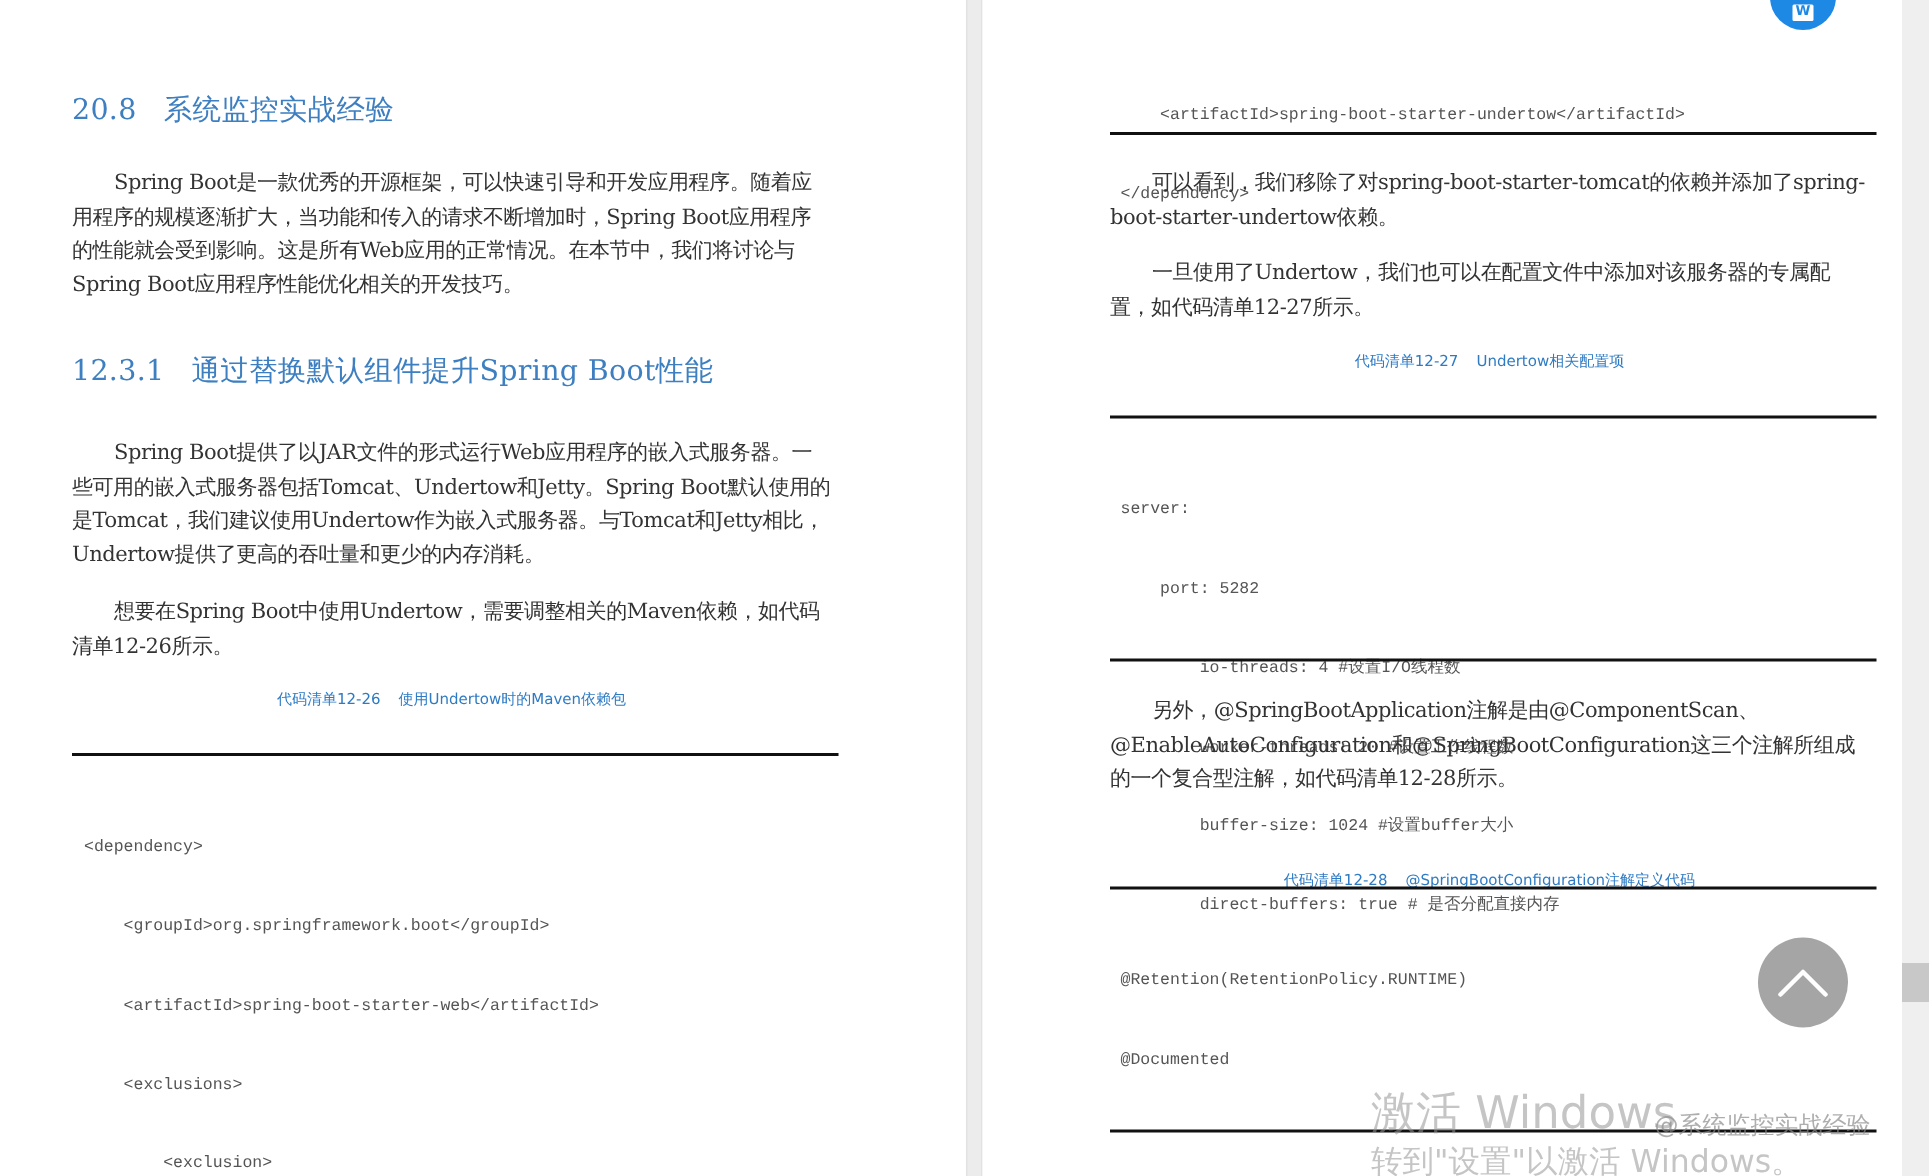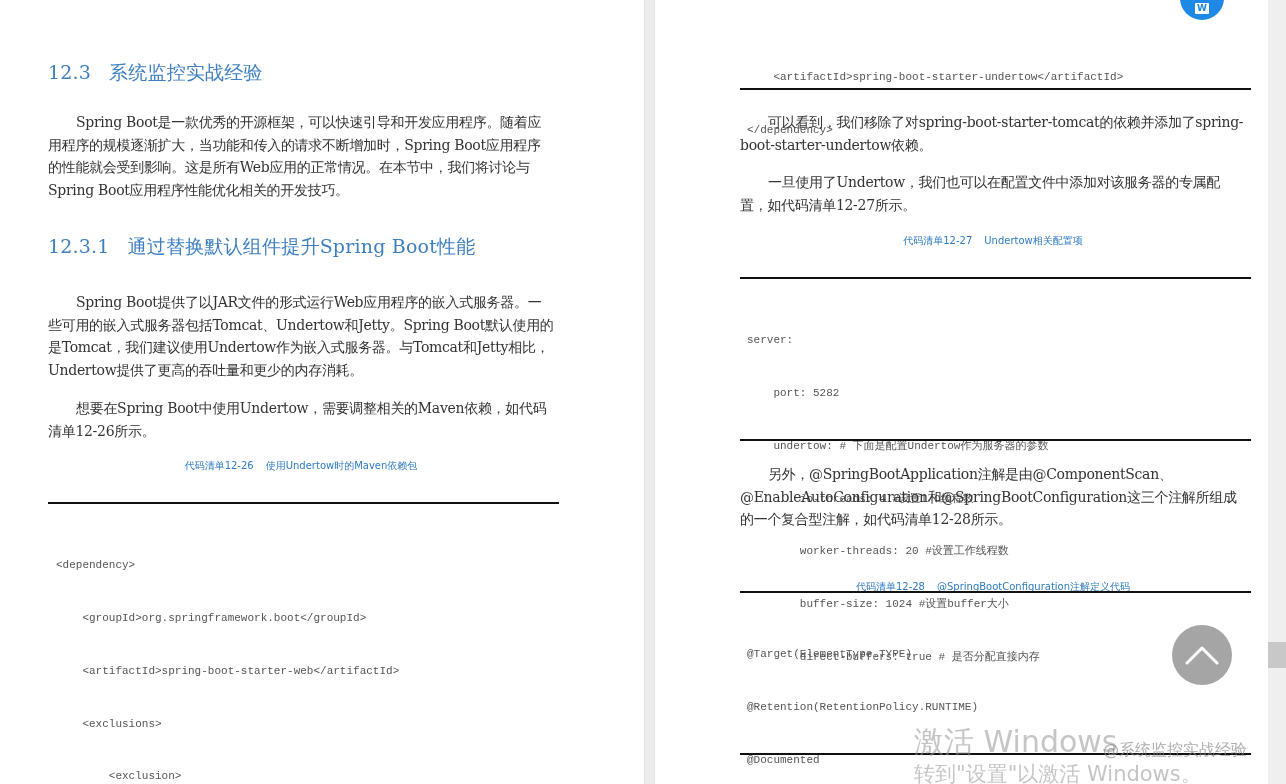--- a/index.html
+++ b/index.html
@@ -33,21 +33,21 @@
 
     .watermark1 { position: absolute; left: 914px; top: 722px; font-family: "DejaVu Sans", "Liberation Sans", sans-serif; font-size: 30px; color: rgba(150,150,150,0.55); white-space: nowrap; }
     .watermark2 { position: absolute; left: 914px; top: 760px; font-family: "DejaVu Sans", "Liberation Sans", sans-serif; font-size: 21px; color: rgba(150,150,150,0.55); white-space: nowrap; }
     .site-credit { position: absolute; left: 1103px; top: 740px; font-family: "DejaVu Sans", "Liberation Sans", sans-serif; font-size: 16px; color: rgba(140,140,140,0.7); white-space: nowrap; }
   </style>
 </head>
 <body>
 
 <div class="page" id="page-left">
   <div class="h2" style="left:48px; top:60px;">
-    <span class="num">12.3</span><span>系统监控实战经验</span>
+    <span class="num">20.8</span><span>系统监控实战经验</span>
   </div>
 
   <div class="para" style="left:48px; top:111px; width:506px;">Spring Boot是一款优秀的开源框架，可以快速引导和开发应用程序。随着应用程序的规模逐渐扩大，当功能和传入的请求不断增加时，Spring Boot应用程序的性能就会受到影响。这是所有Web应用的正常情况。在本节中，我们将讨论与Spring Boot应用程序性能优化相关的开发技巧。</div>
 
   <div class="h2" style="left:48px; top:234px;">
     <span class="num">12.3.1</span><span>通过替换默认组件提升Spring Boot性能</span>
   </div>
 
   <div class="para" style="left:48px; top:291px; width:506px;">Spring Boot提供了以JAR文件的形式运行Web应用程序的嵌入式服务器。一些可用的嵌入式服务器包括Tomcat、Undertow和Jetty。Spring Boot默认使用的是Tomcat，我们建议使用Undertow作为嵌入式服务器。与Tomcat和Jetty相比，Undertow提供了更高的吞吐量和更少的内存消耗。</div>
 
@@ -91,39 +91,37 @@
 
   <div class="caption" style="left:85px; top:234px; width:506px;">
     <span class="cap-num">代码清单12-27</span><span>Undertow相关配置项</span>
   </div>
 
   <div class="rule" style="left:85px; top:277px; width:511px;"></div>
 
   <div class="code" style="left:92px; top:297px;">
     <div>server:</div>
     <div>    port: 5282</div>
-    <div>    undertow: # 下面是配置Undertow作为服务器的参数</div>
     <div>        io-threads: 4 #设置I/O线程数</div>
     <div>        worker-threads: 20 #设置工作线程数</div>
     <div>        buffer-size: 1024 #设置buffer大小</div>
     <div>        direct-buffers: true # 是否分配直接内存</div>
   </div>
 
   <div class="rule" style="left:85px; top:439px; width:511px;"></div>
 
   <div class="para" style="left:85px; top:463px; width:506px;">另外，@SpringBootApplication注解是由@ComponentScan、@EnableAutoConfiguration和@SpringBootConfiguration这三个注解所组成的一个复合型注解，如代码清单12-28所示。</div>
 
   <div class="caption" style="left:85px; top:580px; width:506px;">
     <span class="cap-num">代码清单12-28</span><span>@SpringBootConfiguration注解定义代码</span>
   </div>
 
   <div class="rule" style="left:85px; top:591px; width:511px;"></div>
 
   <div class="code" style="left:92px; top:611px;">
-    <div>@Target(ElementType.TYPE)</div>
     <div>@Retention(RetentionPolicy.RUNTIME)</div>
     <div>@Documented</div>
     
     
     
     
   </div>
 
   <div class="rule" style="left:85px; top:753px; width:511px;"></div>
 </div>

